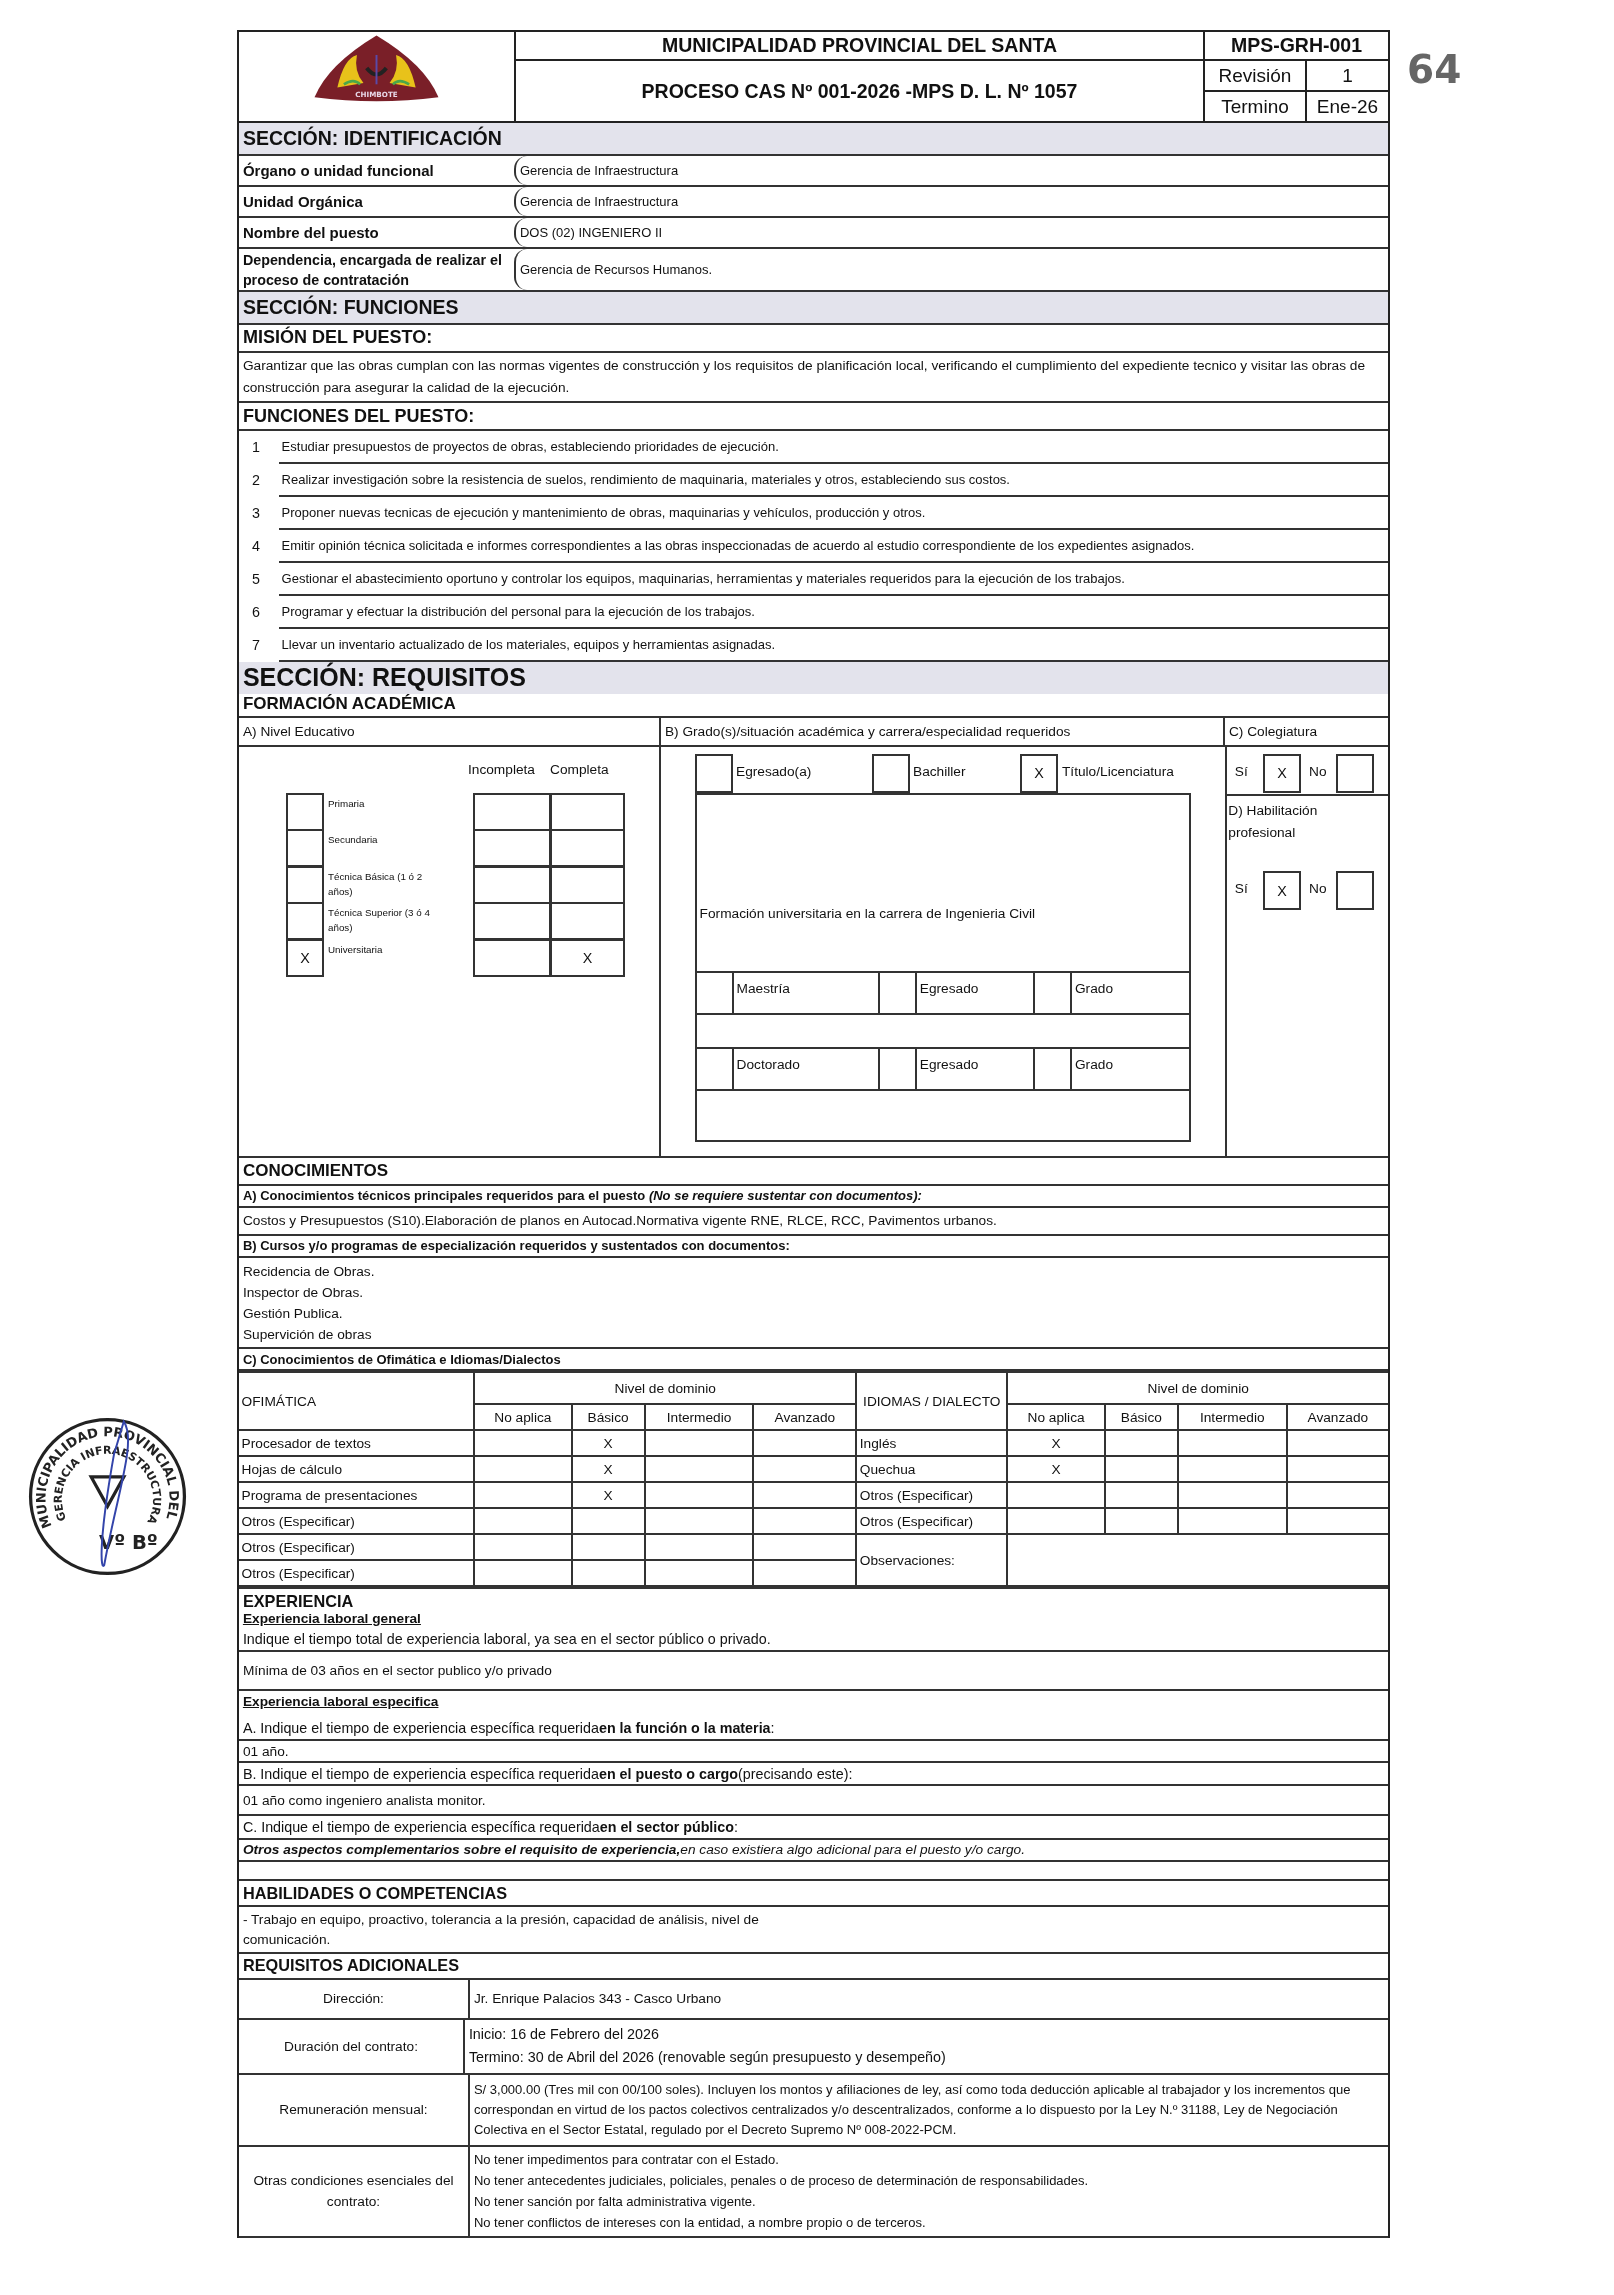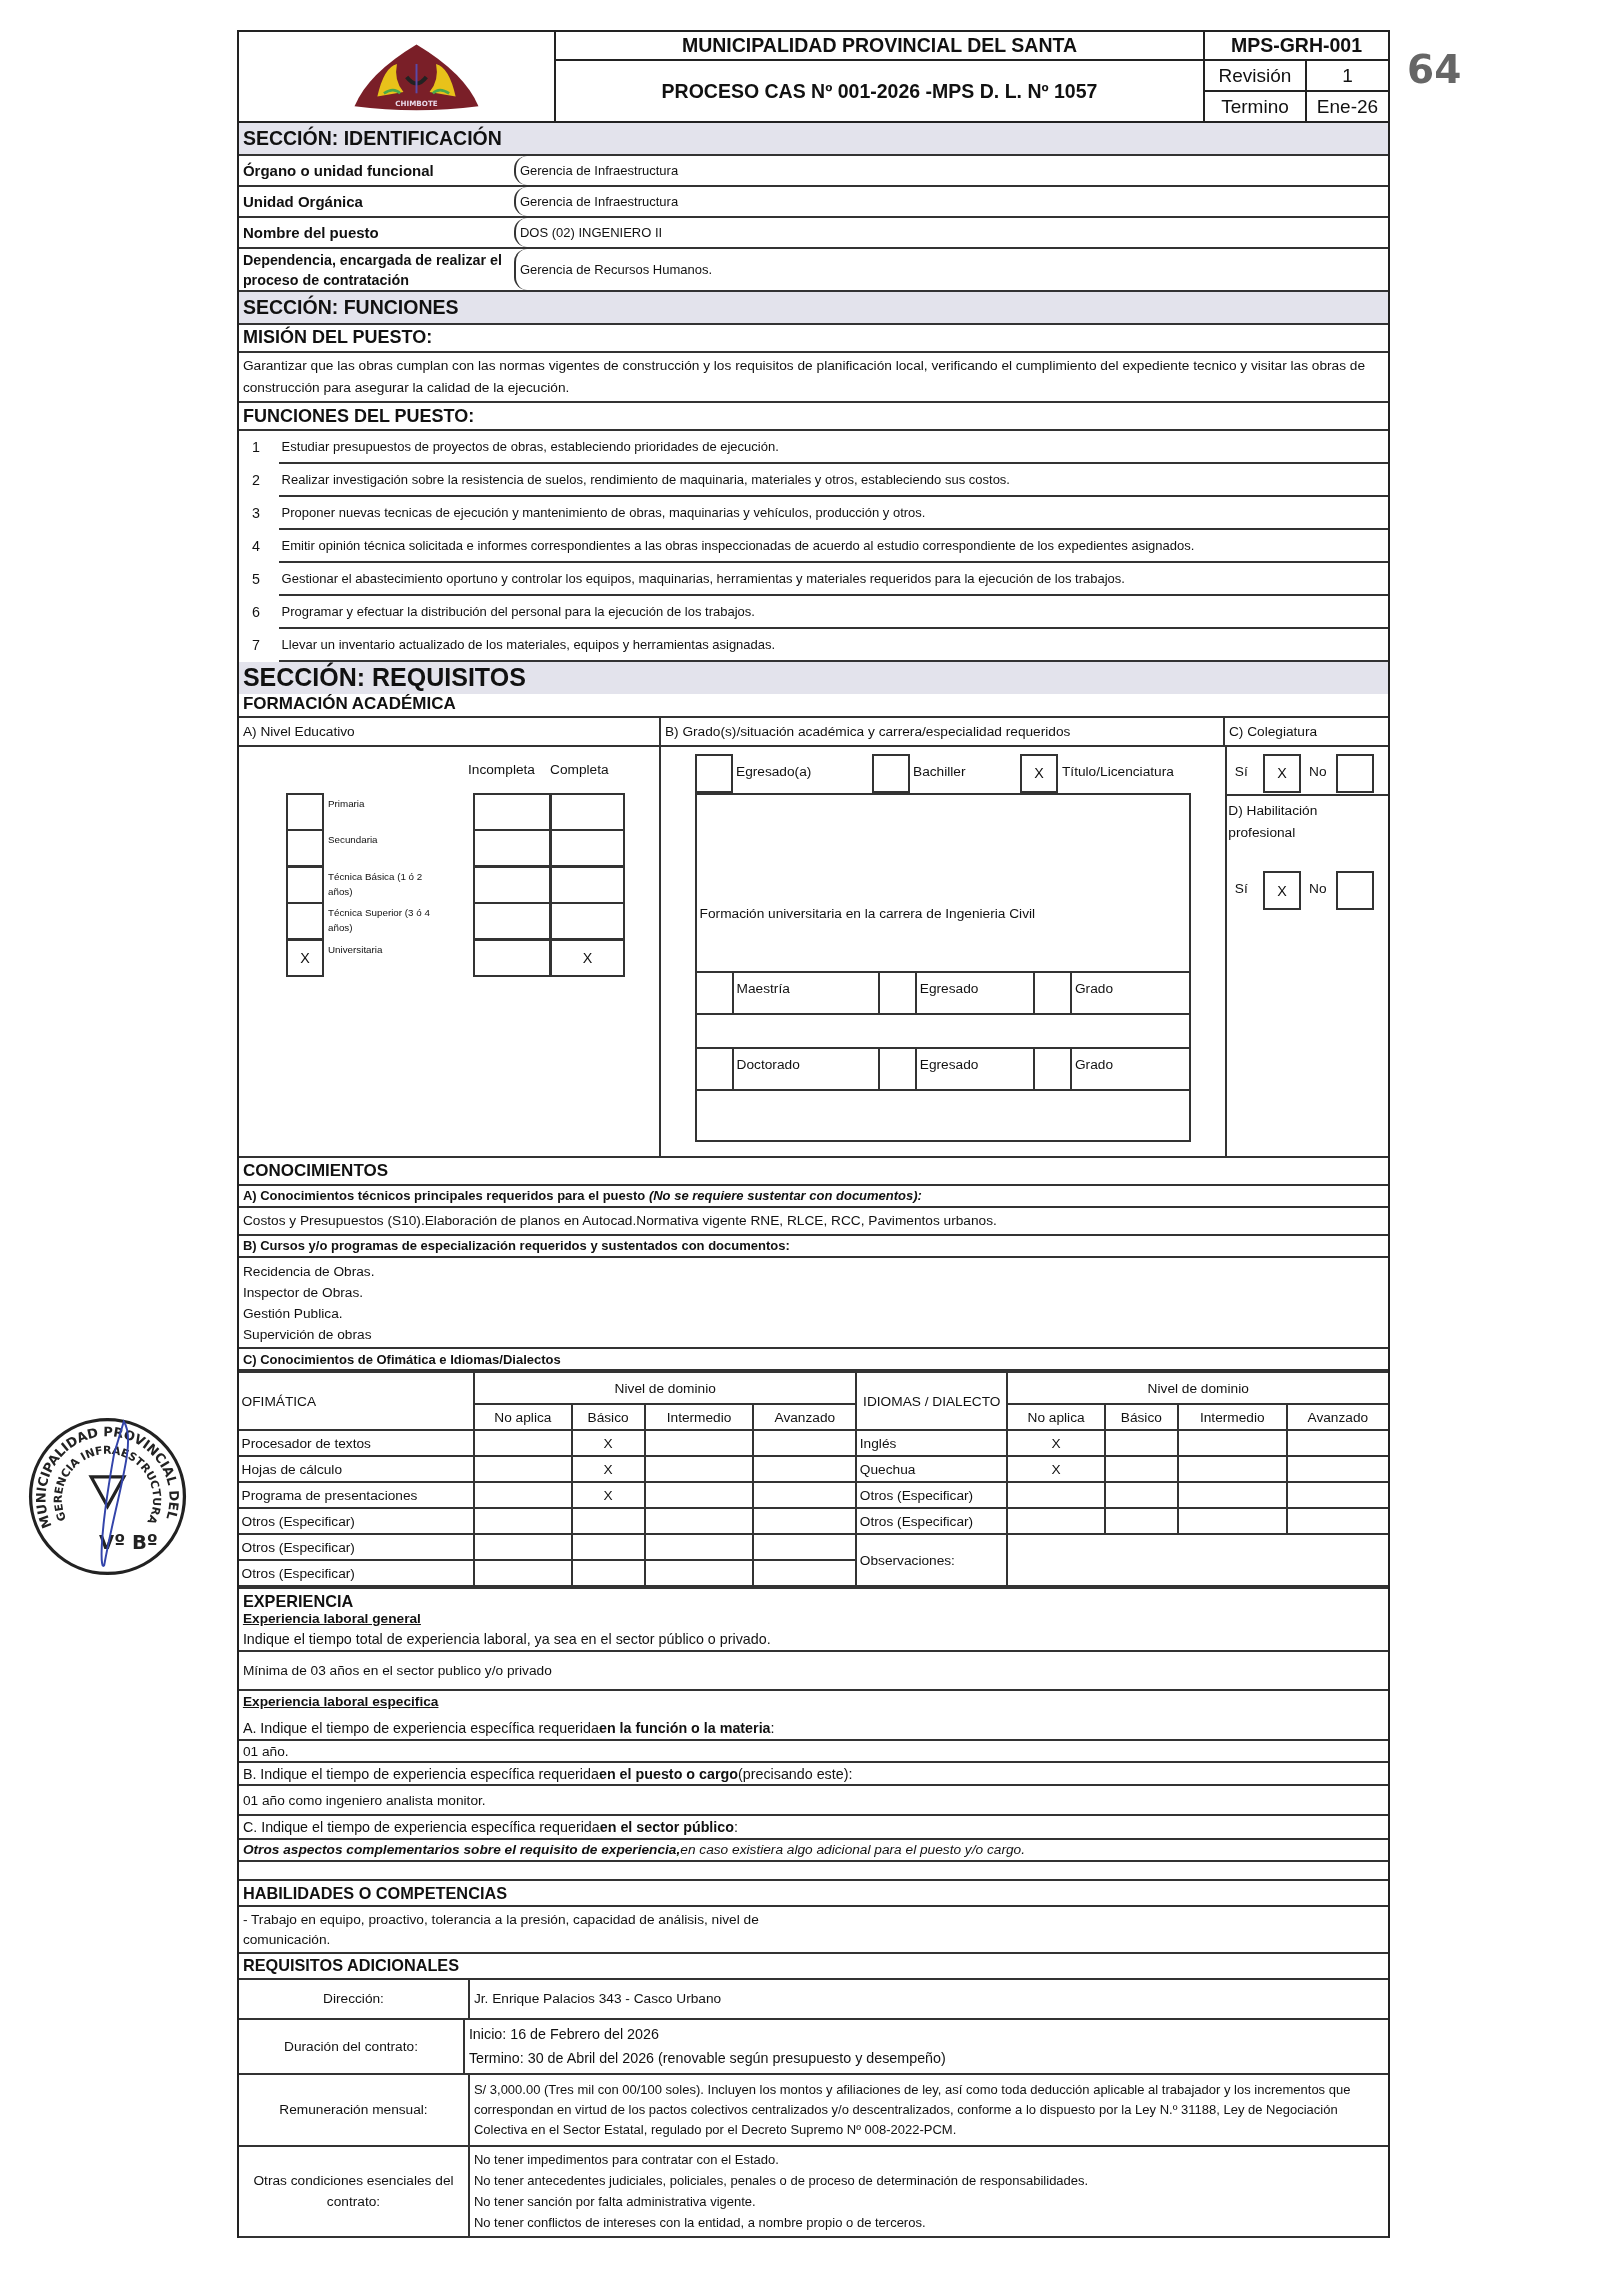--- a/index.html
+++ b/index.html
@@ -8,21 +8,21 @@
   .row{border-bottom:2px solid #333;display:flex;box-sizing:border-box;}
   .cell{box-sizing:border-box;padding:2.6px 3.9px;}
   .bl{border-left:2px solid #333;}
   .sec{background:#e3e3ec;font-weight:bold;font-size:19.5px;padding:3.9px 3.9px;}
   .sec.big{font-size:25px;}
   .h{font-weight:bold;font-size:18px;padding:2.6px 3.9px;}
   .t{font-size:13.7px;}
   .lbl{width:275px;font-weight:bold;font-size:15px;}
   .val{flex:1;font-size:13px;display:flex;align-items:center;border-radius:13px;}
   .header{display:flex;border-top:2px solid #222;border-bottom:2px solid #222;}
-  .logo-cell{width:275px;height:89px;display:flex;align-items:center;justify-content:center;border-right:2px solid #222;margin-left:40px;}
+  .logo-cell{width:275px;height:89px;display:flex;align-items:flex-start;justify-content:center;border-right:2px solid #222;}
   .title-cell{flex:1;display:flex;flex-direction:column;}
   .title-cell .a{height:27px;border-bottom:2px solid #222;display:flex;align-items:center;justify-content:center;font-weight:bold;font-size:19.5px;}
   .title-cell .b{flex:1;display:flex;align-items:center;justify-content:center;font-weight:bold;font-size:19.5px;}
   .code-cell{width:183px;border-left:2px solid #222;display:flex;flex-direction:column;}
   .code-cell .c1{height:27px;border-bottom:2px solid #222;display:flex;align-items:center;justify-content:center;font-weight:bold;font-size:19.5px;}
   .code-cell .c2{flex:1;display:flex;border-bottom:2px solid #222;}
   .code-cell .c3{flex:1;display:flex;}
   .code-cell .k{width:100px;display:flex;align-items:center;justify-content:center;font-size:19px;border-right:2px solid #222;}
   .code-cell .v{flex:1;display:flex;align-items:center;justify-content:center;font-size:19px;}
   .func{display:flex;align-items:center;height:31px;border-bottom:2px solid #333;margin-left:40px;position:relative;}
@@ -363,21 +363,21 @@
   <div class="row cell t" style="line-height:19.5px;width:527px;border-bottom:none">- Trabajo en equipo, proactivo, tolerancia a la presión, capacidad de análisis, nivel de comunicación.</div>
   <div class="row" style="height:0"></div>
 
   <div class="row h" style="font-size:16.3px">REQUISITOS ADICIONALES</div>
   <div class="row" style="height:40px">
     <div class="cell t" style="width:229px;display:flex;align-items:center;justify-content:center">Dirección:</div>
     <div class="cell t bl" style="flex:1;display:flex;align-items:center">Jr. Enrique Palacios 343 - Casco Urbano</div>
   </div>
   <div class="row" style="height:55px">
     <div class="cell t" style="width:224px;display:flex;align-items:center;justify-content:center">Duración del contrato:</div>
-    <div class="cell bl" style="flex:1;font-size:14.3px;line-height:23.4px;display:flex;flex-direction:column;justify-content:flex-end">
+    <div class="cell bl" style="flex:1;font-size:14.3px;line-height:23.4px;display:flex;flex-direction:column;justify-content:center">
       <div>Inicio:  16 de Febrero del 2026</div>
       <div>Termino: 30 de Abril del 2026 (renovable según presupuesto y desempeño)</div>
     </div>
   </div>
   <div class="row" style="height:72px">
     <div class="cell t" style="width:229px;display:flex;align-items:center;justify-content:center">Remuneración mensual:</div>
     <div class="cell bl" style="flex:1;font-size:13px;line-height:20px;display:flex;align-items:center">S/ 3,000.00 (Tres mil  con 00/100 soles).  Incluyen los montos y afiliaciones de ley, así como toda deducción aplicable al trabajador y los incrementos que correspondan en virtud de los pactos colectivos centralizados y/o descentralizados, conforme a lo dispuesto por la Ley N.º 31188, Ley de Negociación Colectiva en el Sector Estatal, regulado por el Decreto Supremo Nº 008-2022-PCM.</div>
   </div>
   <div class="row" style="height:91px">
     <div class="cell t" style="width:229px;display:flex;align-items:center;justify-content:center;text-align:center;line-height:21px">Otras condiciones esenciales del contrato:</div>

